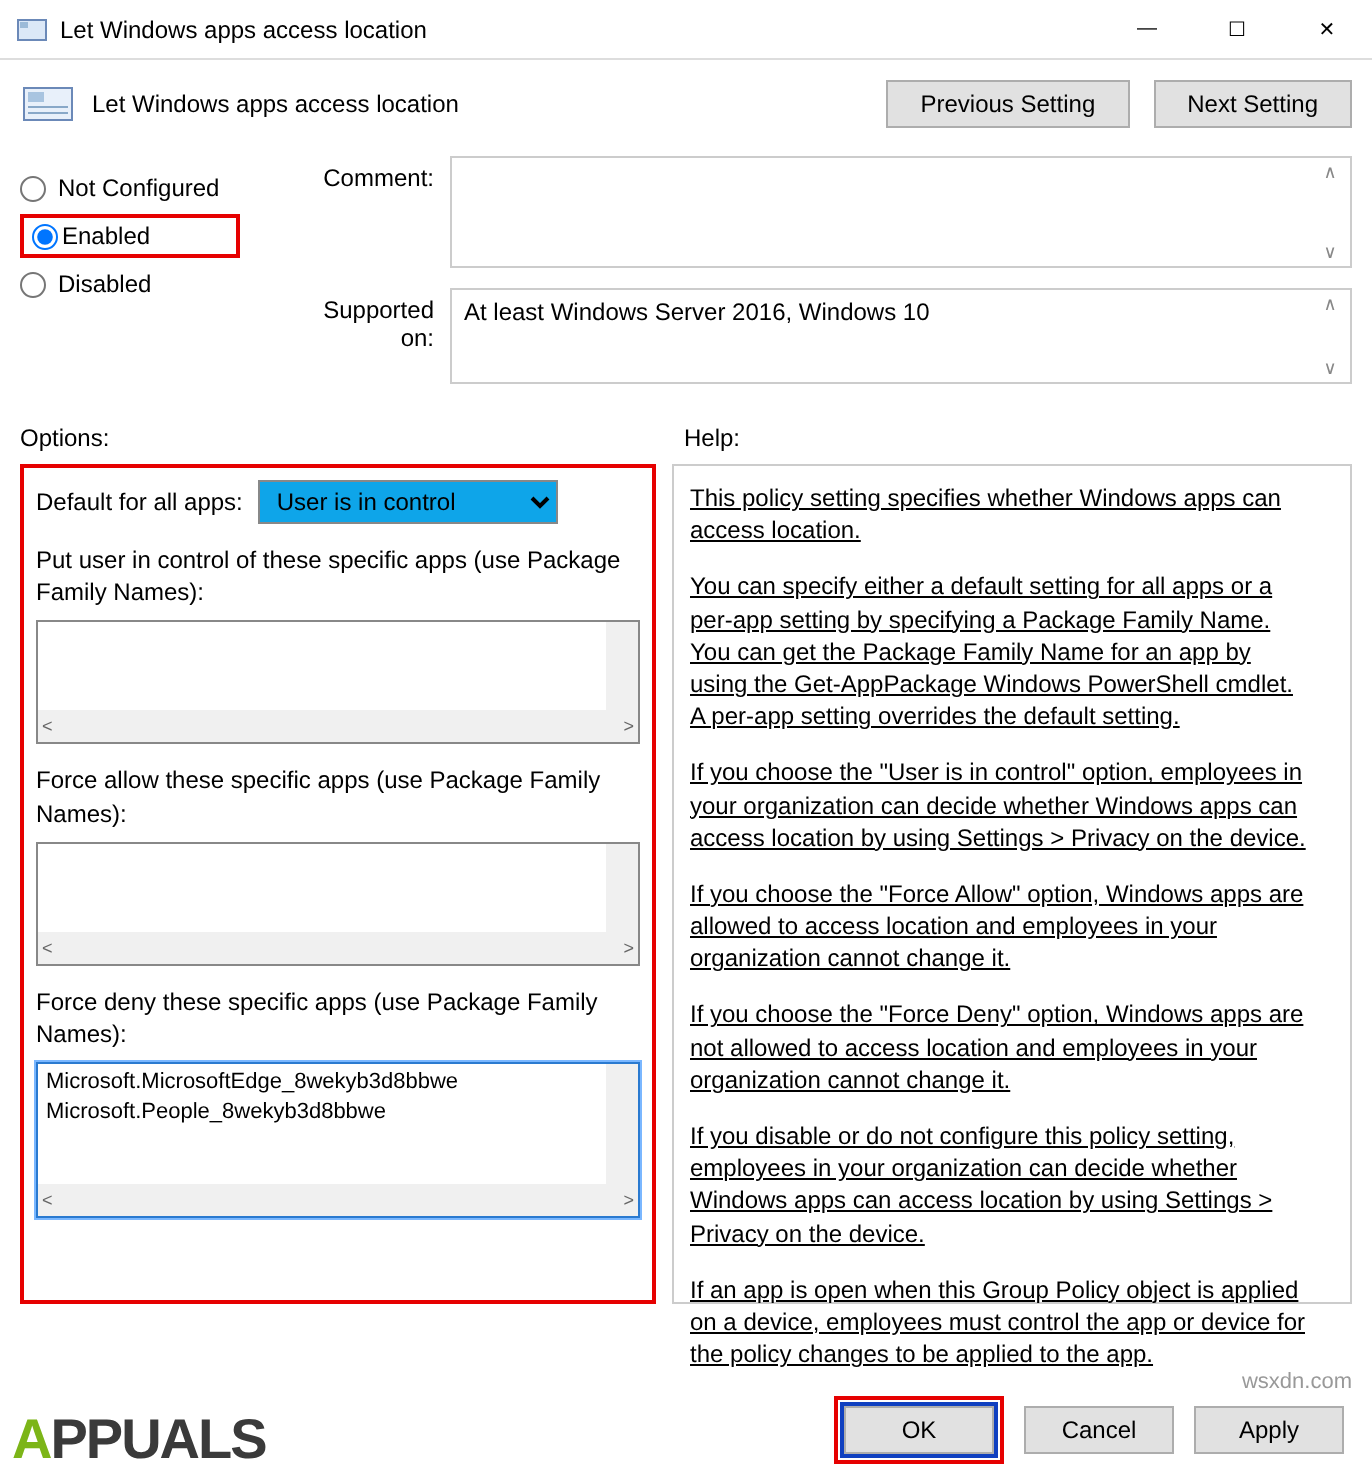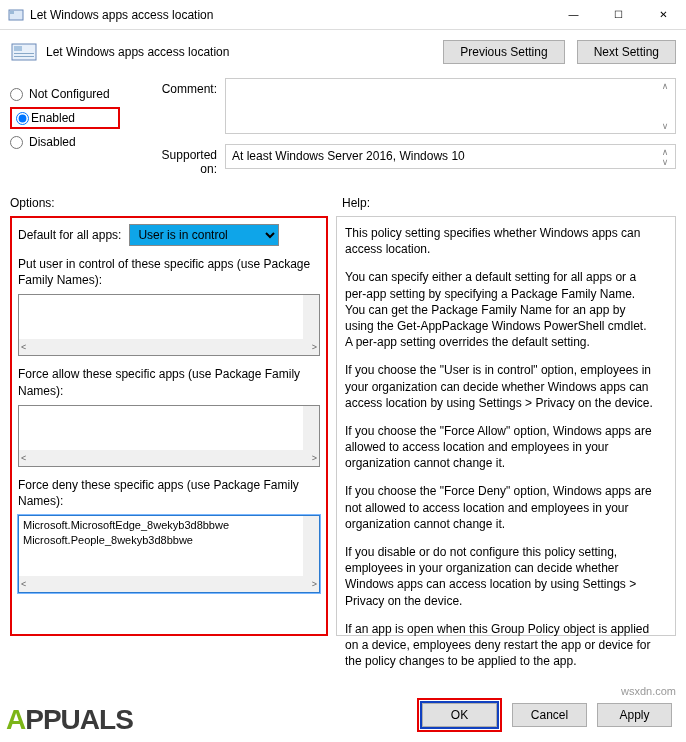--- a/index.html
+++ b/index.html
@@ -93,21 +93,21 @@
   .listbox .hscroll {
     position: absolute; left: 0; right: 0; bottom: 0; height: 16px; background: #f0f0f0;
     display: flex; justify-content: space-between; align-items: center; font-size: 9px; color: #666;
     padding: 0 2px;
   }
   .listbox .vthumb { position:absolute; right:0; top:0; bottom:16px; width:16px; background:#f0f0f0;}
   .help-panel {
     flex: 1; border: 1px solid #ccc; padding: 8px 20px 8px 8px; height: 420px;
     line-height: 1.35; position: relative;
   }
-  .help-panel p { margin: 0 0 12px 0; }
+  .help-panel p { margin: 0 0 12px 0; text-decoration: underline; }
   .footer {
     position: absolute; bottom: 10px; right: 14px; display: flex; gap: 10px; align-items: center; justify-content: space-between;
   }
   .watermark {
     position: absolute; left: 6px; bottom: 6px; font-size: 28px; font-weight: 700;
     color: #3a3a3a; letter-spacing: -1px;
     font-family: Arial, sans-serif;
   }
   .watermark .grn { color: #7cb518; display:inline-block;}
   .watermark-site {
@@ -173,21 +173,21 @@
       <div class="sunken tall">
         <span></span>
         <div class="scrollhint-v">
             <span>∧</span>
             <span>∨</span>
           </div>
       </div>
     </div>
     <div class="field-row">
       <div class="field-label">Supported on:</div>
-      <div class="sunken" style="height:25px;">
+      <div class="sunken" style="height:48px;">
         <span>At least Windows Server 2016, Windows 10</span>
         <div class="scrollhint-v">
             <span>∧</span>
             <span>∨</span>
           </div>
       </div>
     </div>
   </div>
 </div>
 
@@ -237,21 +237,21 @@
     </div>
   </div>
 
   <div class="help-panel">
     <p>This policy setting specifies whether Windows apps can access location.</p>
     <p>You can specify either a default setting for all apps or a per-app setting by specifying a Package Family Name. You can get the Package Family Name for an app by using the Get-AppPackage Windows PowerShell cmdlet. A per-app setting overrides the default setting.</p>
     <p>If you choose the "User is in control" option, employees in your organization can decide whether Windows apps can access location by using Settings &gt; Privacy on the device.</p>
     <p>If you choose the "Force Allow" option, Windows apps are allowed to access location and employees in your organization cannot change it.</p>
     <p>If you choose the "Force Deny" option, Windows apps are not allowed to access location and employees in your organization cannot change it.</p>
     <p>If you disable or do not configure this policy setting, employees in your organization can decide whether Windows apps can access location by using Settings &gt; Privacy on the device.</p>
-    <p>If an app is open when this Group Policy object is applied on a device, employees deny restart the app or device for the policy changes to be applied to the app.</p>
+    <p>If an app is open when this Group Policy object is applied on a device, employees must control the app or device for the policy changes to be applied to the app.</p>
   </div>
 </div>
 
 <div class="footer">
   <span class="red-inline"><span class="blue-inline">
     <button class="btn">OK</button>
   </span></span>
   <button class="btn">Cancel</button>
   <button class="btn">Apply</button>
 </div>

